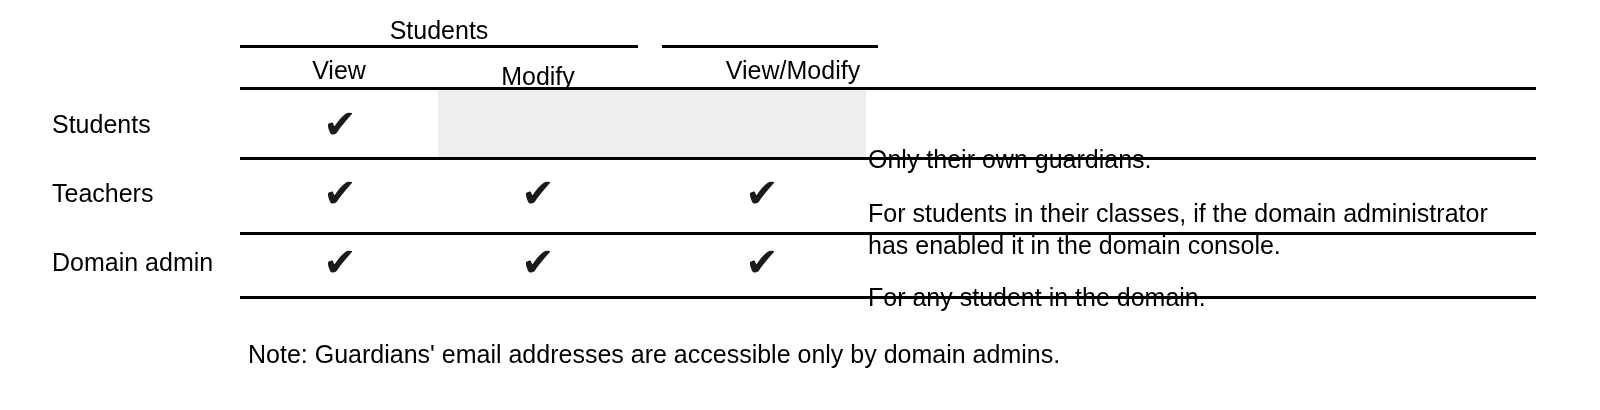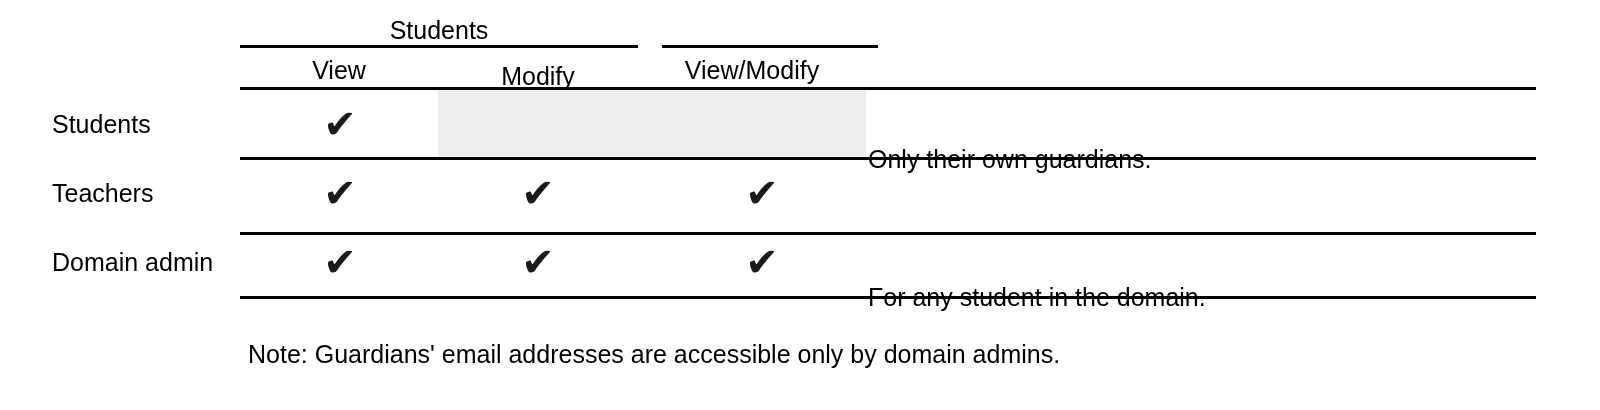--- a/index.html
+++ b/index.html
@@ -99,21 +99,21 @@
   <div class="rule" style="left:662px; top:45px; width:216px;"></div>
 
   <div class="sub-label" style="left:240px; top:58px; width:198px;">
     <span>View</span>
   </div>
 
   <div class="sub-label" style="left:438px; top:58px; width:200px;margin-top:6px;">
     <span>Modify</span>
   </div>
 
-  <div class="sub-label" style="left:644px; top:58px; width:216px;">
+  <div class="sub-label" style="left:685px; top:58px; width:216px;">
     <span>View/Modify</span>
   </div>
 
   <div class="rule" style="left:240px; top:87px; width:1296px;"></div>
 
   <div class="shade" style="left:438px; top:90px; width:428px; height:67px;"></div>
 
   <div class="row-label" style="left:52px; top:112px;">
     <span>Students</span>
   </div>
@@ -135,20 +135,24 @@
   <div class="check" style="left:310px; top:173px;">
     <span>✔</span>
   </div>
   <div class="check" style="left:508px; top:173px;">
     <span>✔</span>
   </div>
   <div class="check" style="left:732px; top:173px;">
     <span>✔</span>
   </div>
 
+  <div class="note-cell" style="left:868px; top:165px; width:660px;">
+    <span>For students in their classes, if the domain administrator
+has enabled it in the domain console.</span>
+  </div>
 
   <div class="rule" style="left:240px; top:232px; width:1296px;"></div>
 
   <div class="row-label" style="left:52px; top:250px;">
     <span>Domain admin</span>
   </div>
 
   <div class="check" style="left:310px; top:242px;">
     <span>✔</span>
   </div>

